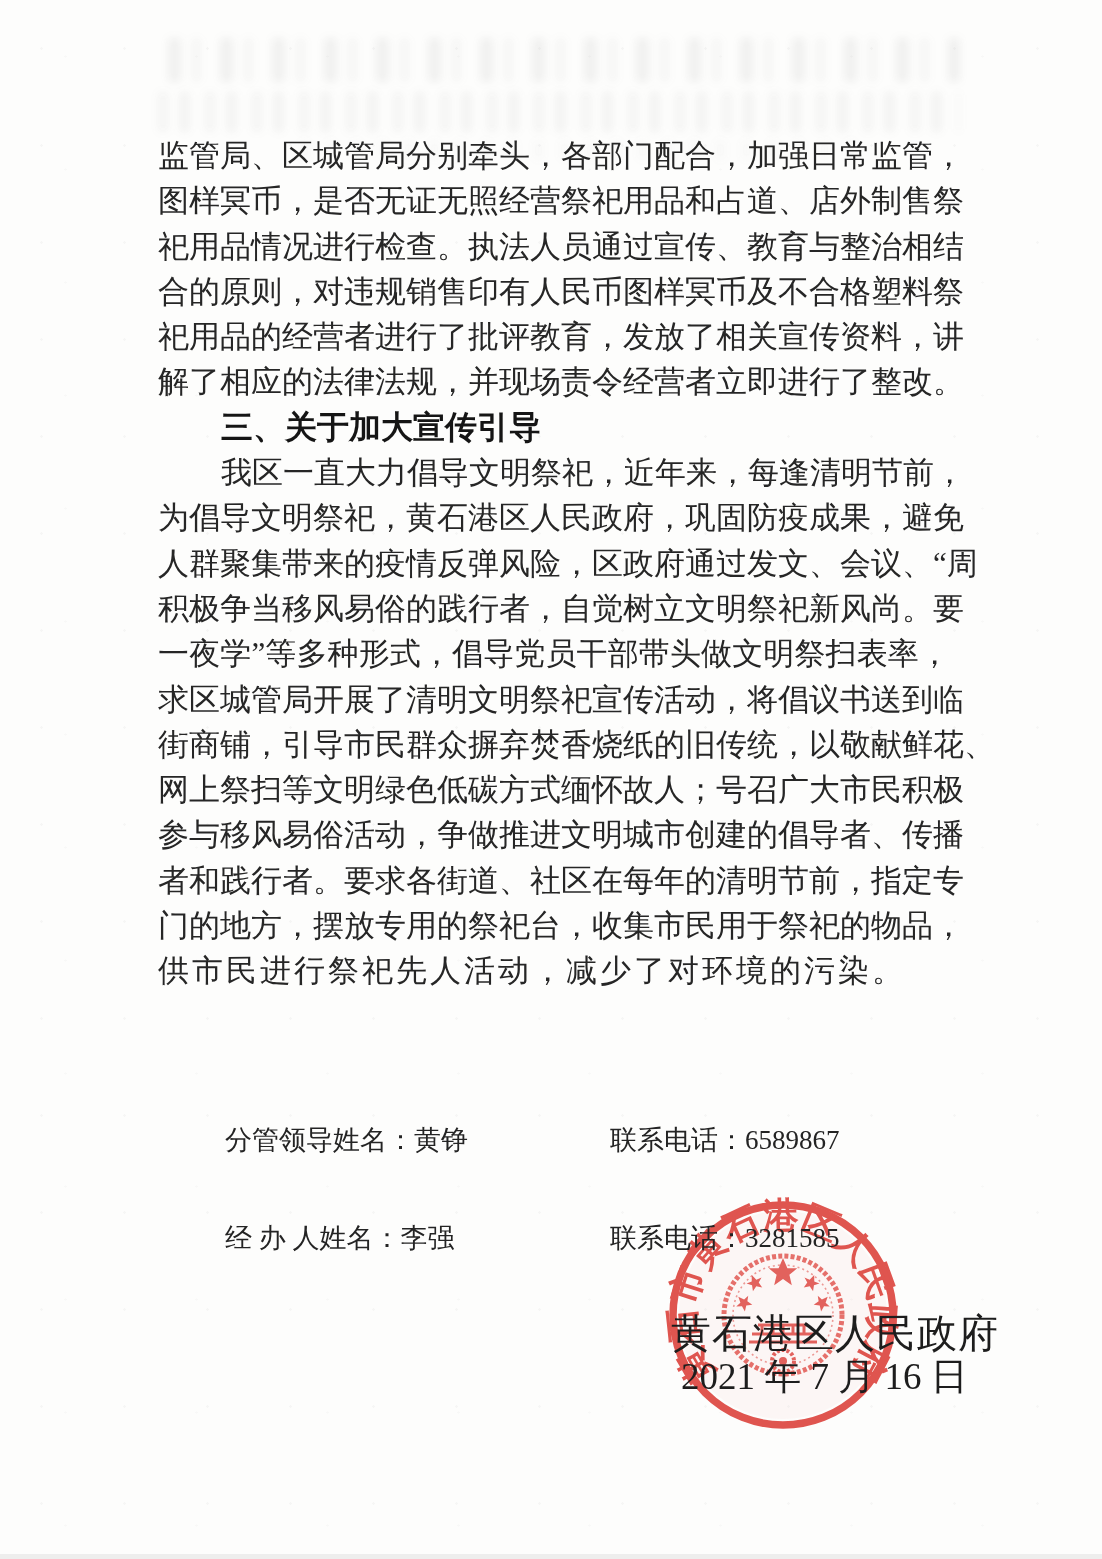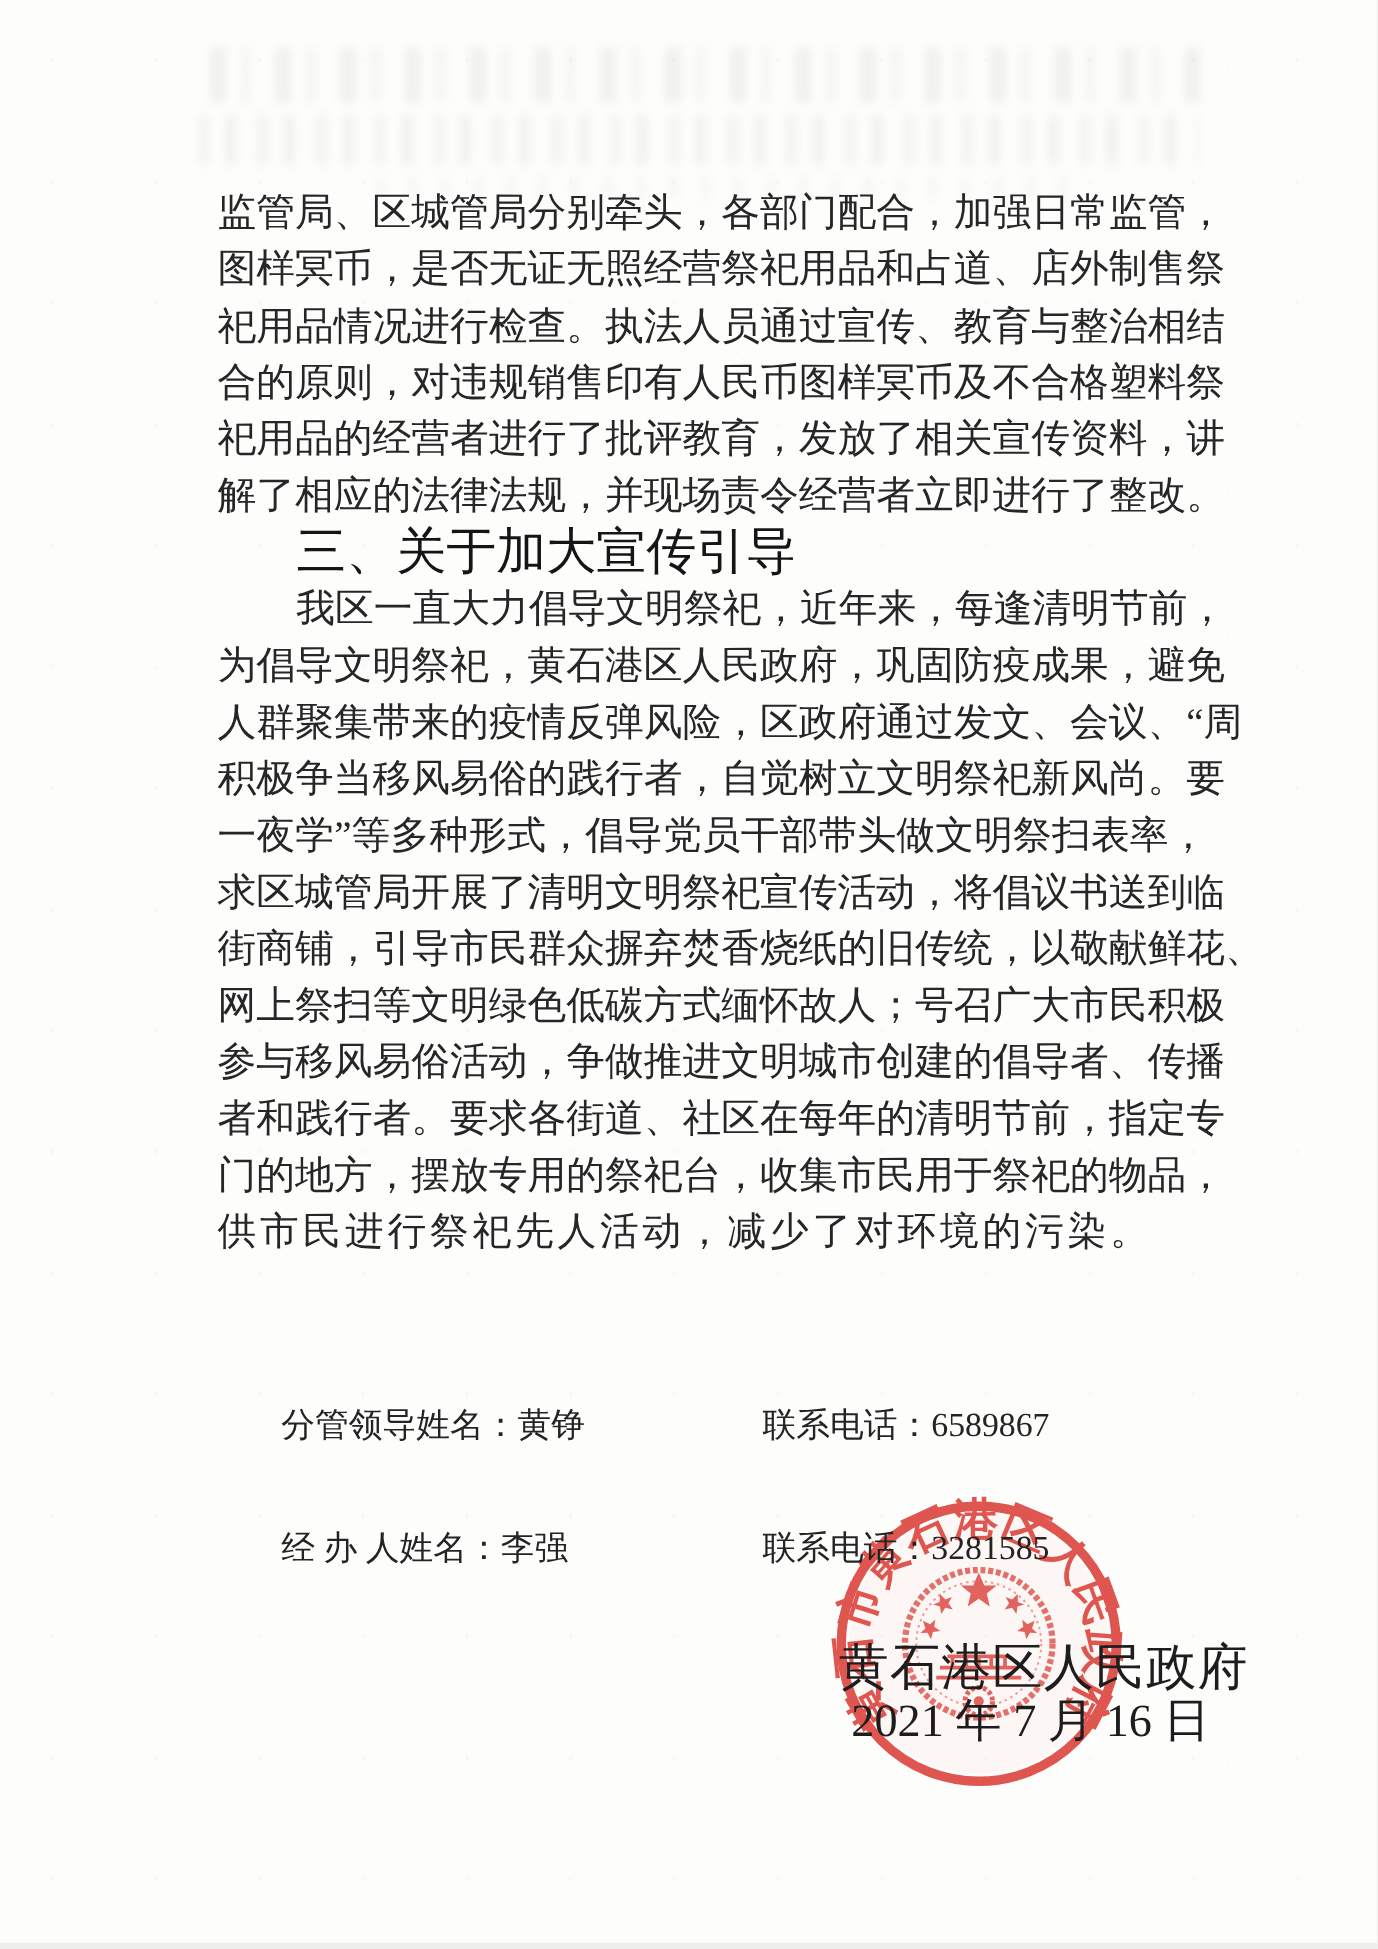--- a/index.html
+++ b/index.html
@@ -19,32 +19,32 @@
   
   .ghost{position:absolute;filter:blur(4px);opacity:.55;pointer-events:none;}
   .ghost-1{left:168px;top:38px;width:792px;height:44px;
     background:repeating-linear-gradient(90deg,rgba(110,110,110,.16) 0 13px,transparent 13px 24px,rgba(120,120,120,.10) 24px 33px,transparent 33px 52px);}
   .ghost-2{left:158px;top:92px;width:802px;height:40px;
     background:repeating-linear-gradient(90deg,rgba(120,120,120,.12) 0 10px,transparent 10px 22px,rgba(110,110,110,.15) 22px 31px,transparent 31px 47px);}
   .ghost-3{left:300px;top:140px;width:560px;height:20px;
     background:repeating-linear-gradient(90deg,rgba(120,120,120,.07) 0 9px,transparent 9px 26px);}
 
   .body-text{
-    position:absolute;left:158px;top:147px;width:792px;margin-left:16px;
+    position:absolute;left:158px;top:133px;width:792px;
   }
   .doc-line{
     height:45.3px;line-height:45.3px;font-size:31px;
     text-align:justify;text-align-last:justify;
     white-space:nowrap;color:#262626;
   }
   .doc-line.indent{text-indent:63px;}
   .doc-line.end{text-align-last:left;letter-spacing:3px;white-space:normal;}
   .doc-heading{
-    height:45.3px;line-height:45.3px;font-size:40px;
-    font-weight:normal;color:#151515;text-indent:63px;
+    height:45.3px;line-height:45.3px;font-size:32px;
+    font-weight:bold;color:#151515;text-indent:63px;
     font-family:"Liberation Sans", sans-serif;
   }
 
   .contact-row{position:absolute;left:0;width:1102px;height:45px;line-height:45px;font-size:27px;z-index:4;}
   .contact-row .c-left{position:absolute;left:225px;white-space:nowrap;}
   .contact-row .c-right{position:absolute;left:610px;white-space:nowrap;}
   .contact-row-1{top:1118px;}
   .contact-row-2{top:1216px;}
 
   .sig-org{position:absolute;left:671px;top:1306px;font-size:40px;letter-spacing:1px;z-index:4;color:#1d1d1d;white-space:nowrap;}

